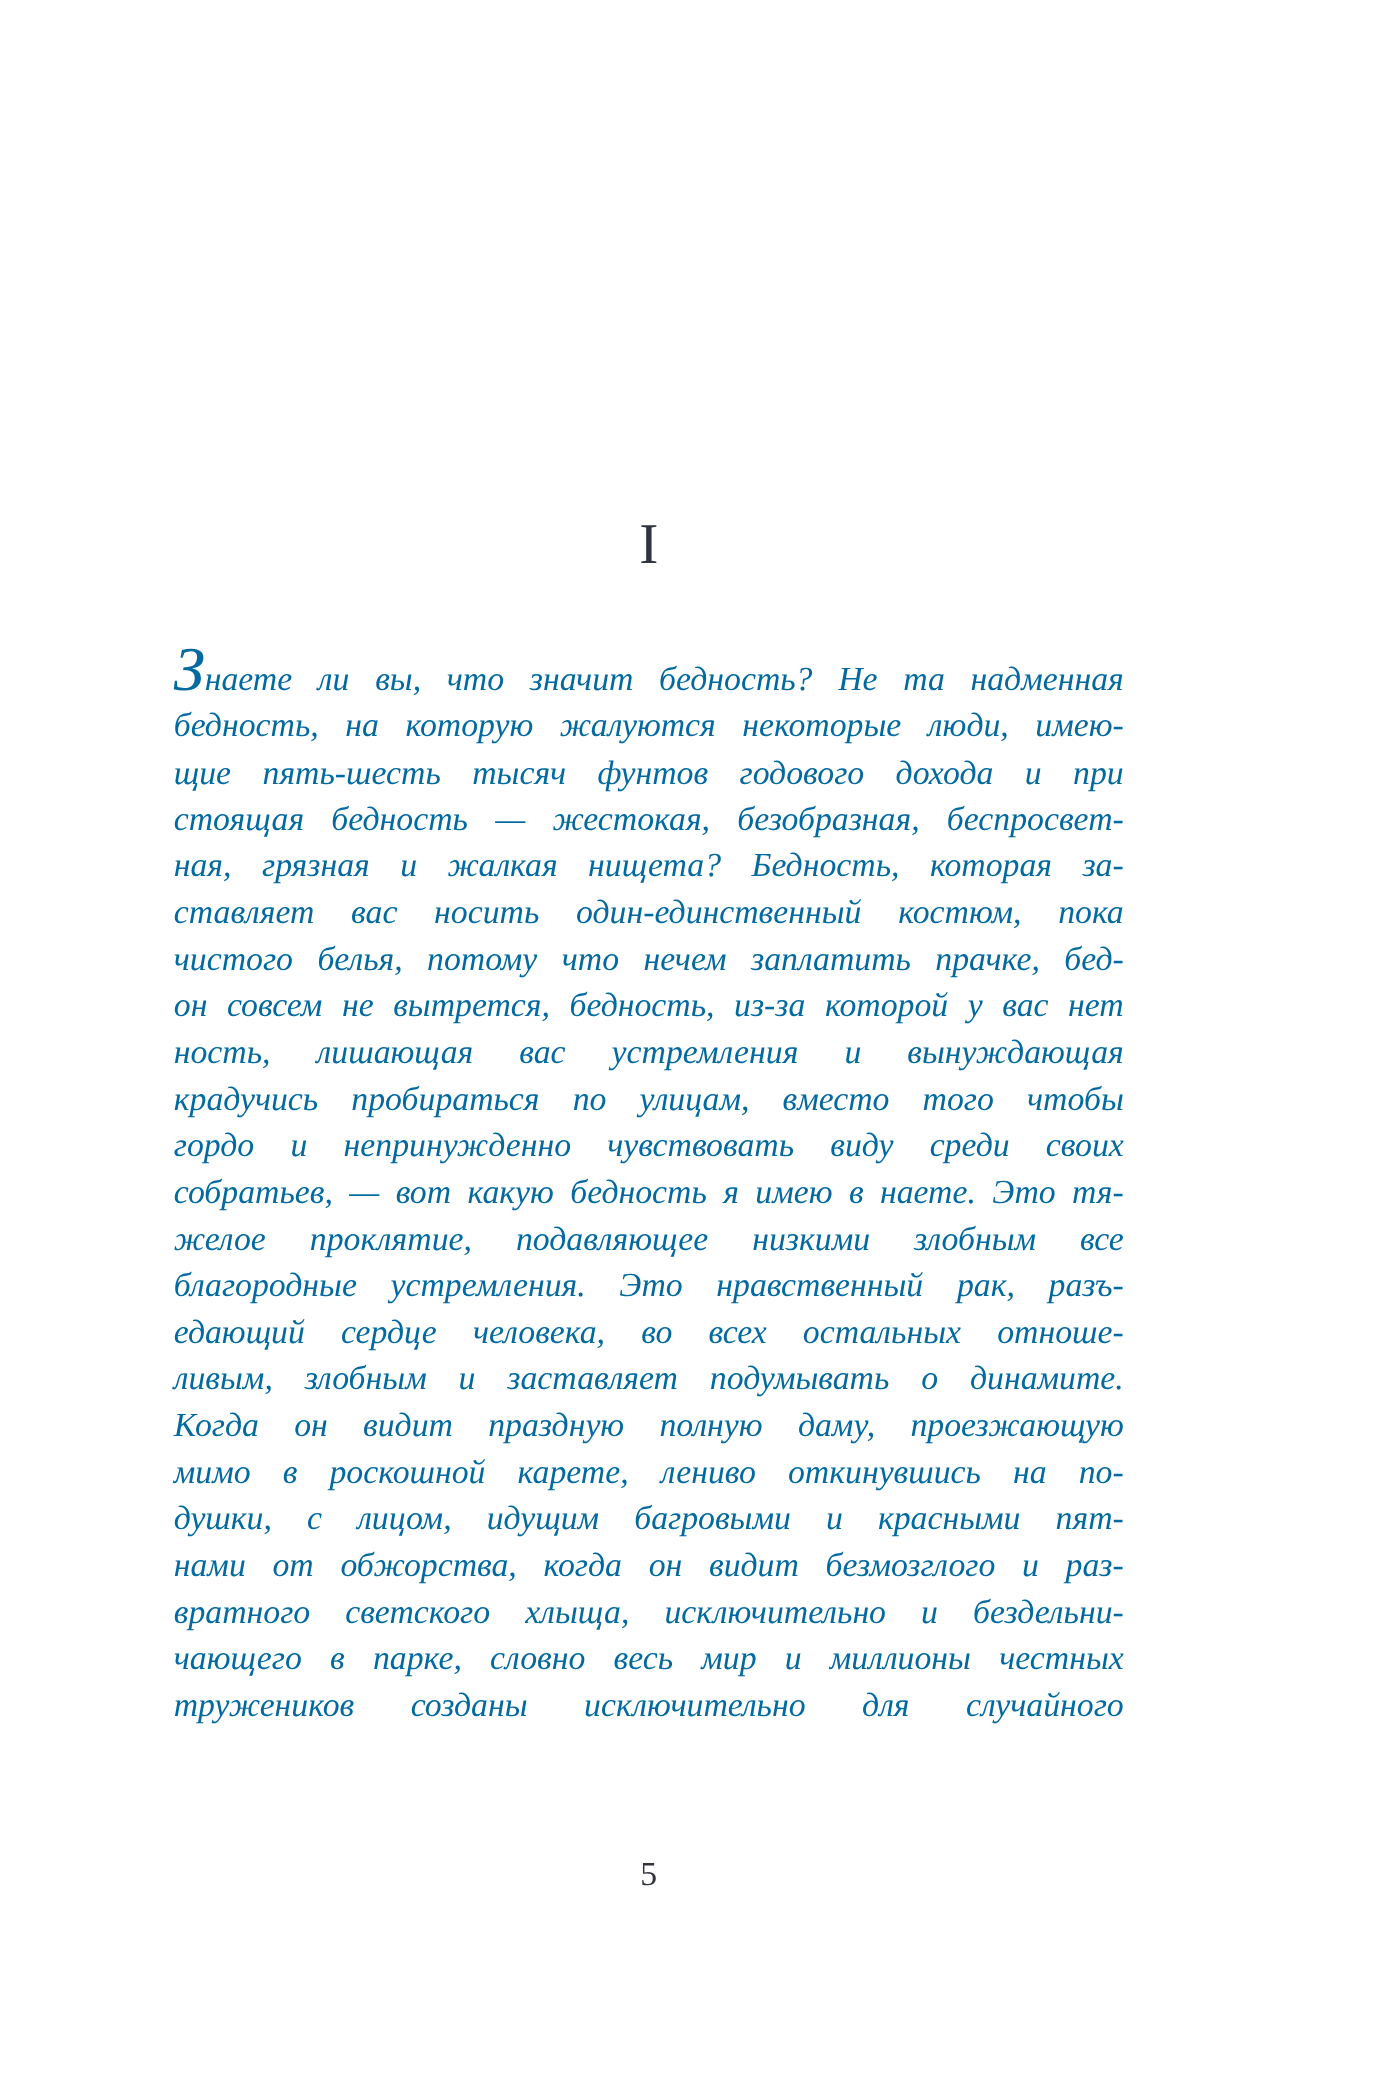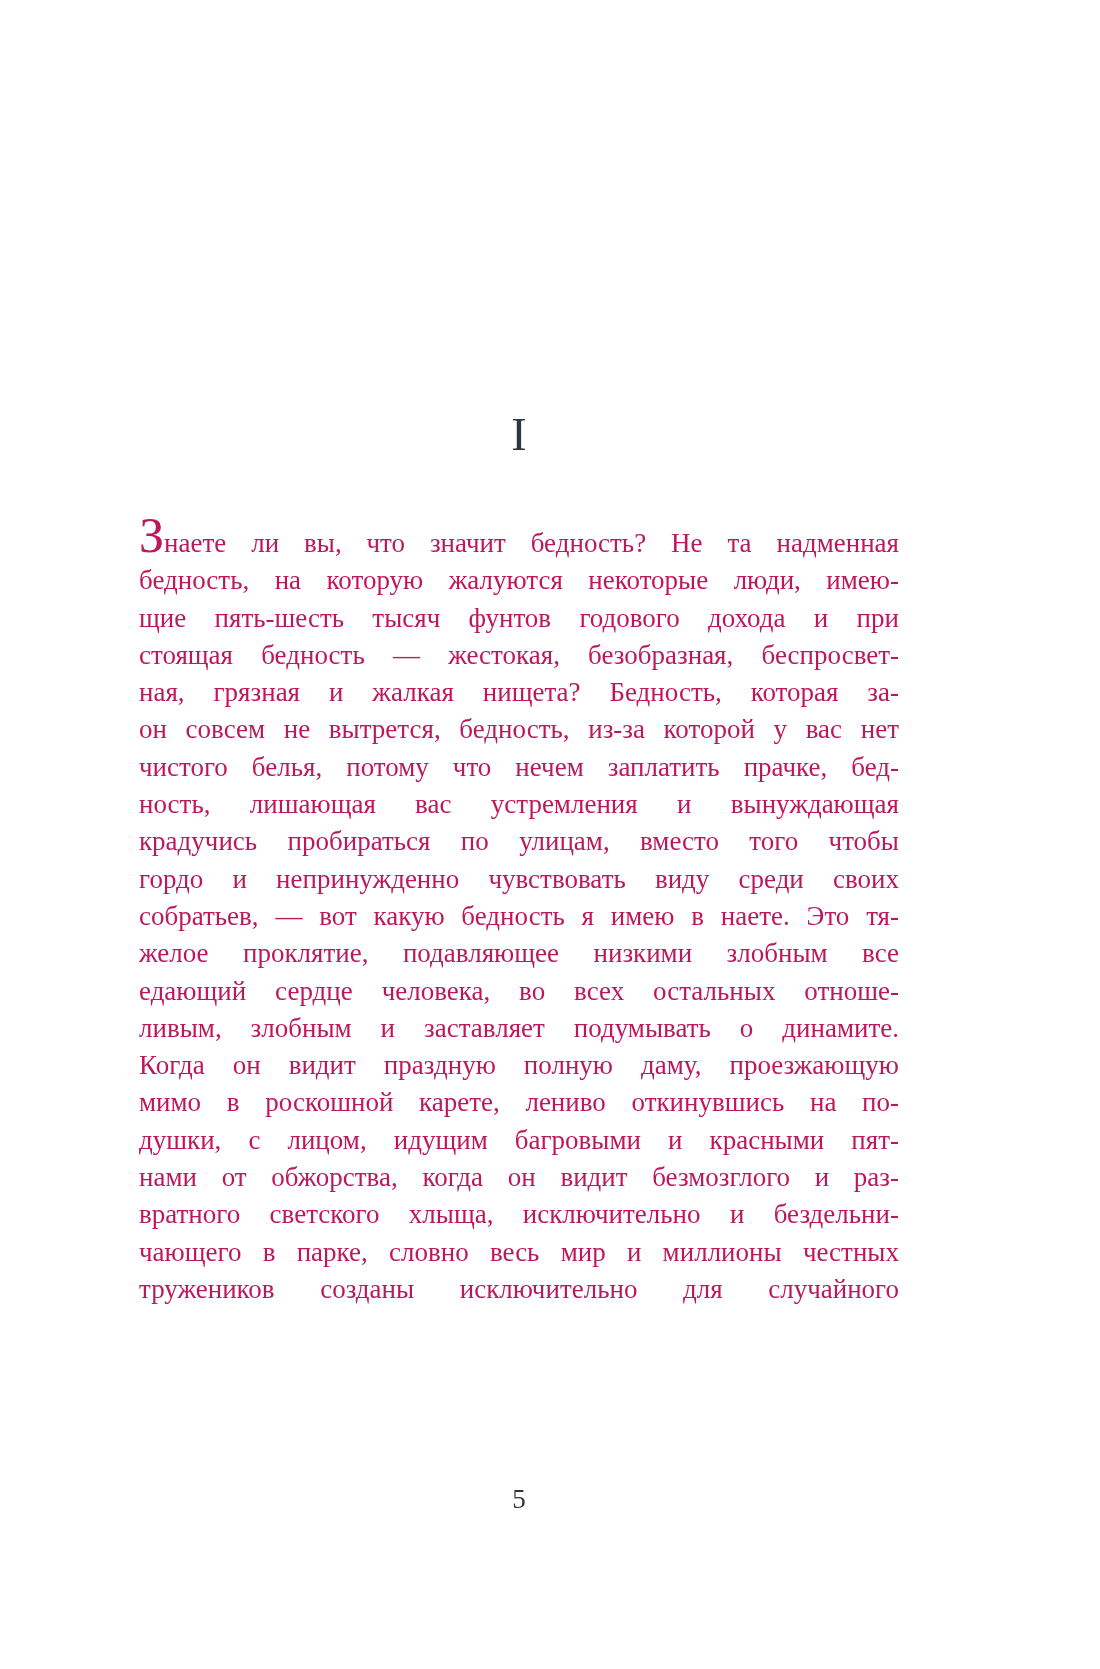--- a/index.html
+++ b/index.html
@@ -27,22 +27,23 @@
     line-height: 46px;
     color: #2e3440;
   }
   .body-text {
     position: absolute;
     top: 525px;
     left: 139px;
     width: 760px;
     font-size: 27px;
     line-height: 37.3px;
-    color: #be185d;
+    color: #0369a1;
     text-align: justify;
+    font-style: italic;
   }
   .line {
     text-align: justify;
     text-align-last: justify;
     height: 37.3px;
     overflow: visible;
   }
   .drop-cap {
     font-size: 50px;
     line-height: 0;
@@ -67,27 +68,29 @@
 
   <div class="body-text">
     <div class="line">
       <span class="drop-cap">З</span><span>наете ли вы, что значит бедность? Не та надменная</span>
     </div>
     <div>
         <div class="line">бедность, на которую жалуются некоторые люди, имею-</div>
         <div class="line">щие пять-шесть тысяч фунтов годового дохода и при</div>
         <div class="line">стоящая бедность — жестокая, безобразная, беспросвет-</div>
         <div class="line">ная, грязная и жалкая нищета? Бедность, которая за-</div>
+        <div class="line">ставляет вас носить один-единственный костюм, пока</div>
+        <div class="line">чистого белья, потому что нечем заплатить прачке, бед-</div>
         <div class="line">он совсем не вытрется, бедность, из-за которой у вас нет</div>
-        <div class="line">чистого белья, потому что нечем заплатить прачке, бед-</div>
         <div class="line">ность, лишающая вас устремления и вынуждающая</div>
         <div class="line">крадучись пробираться по улицам, вместо того чтобы</div>
         <div class="line">гордо и непринужденно чувствовать виду среди своих</div>
         <div class="line">собратьев, — вот какую бедность я имею в наете. Это тя-</div>
         <div class="line">желое проклятие, подавляющее низкими злобным все</div>
+        <div class="line">благородные устремления. Это нравственный рак, разъ-</div>
         <div class="line">едающий сердце человека, во всех остальных отноше-</div>
         <div class="line">ливым, злобным и заставляет подумывать о динамите.</div>
         <div class="line">Когда он видит праздную полную даму, проезжающую</div>
         <div class="line">мимо в роскошной карете, лениво откинувшись на по-</div>
         <div class="line">душки, с лицом, идущим багровыми и красными пят-</div>
         <div class="line">нами от обжорства, когда он видит безмозглого и раз-</div>
         <div class="line">вратного светского хлыща, исключительно и бездельни-</div>
         <div class="line">чающего в парке, словно весь мир и миллионы честных</div>
         <div class="line">тружеников созданы исключительно для случайного</div>
       </div>

